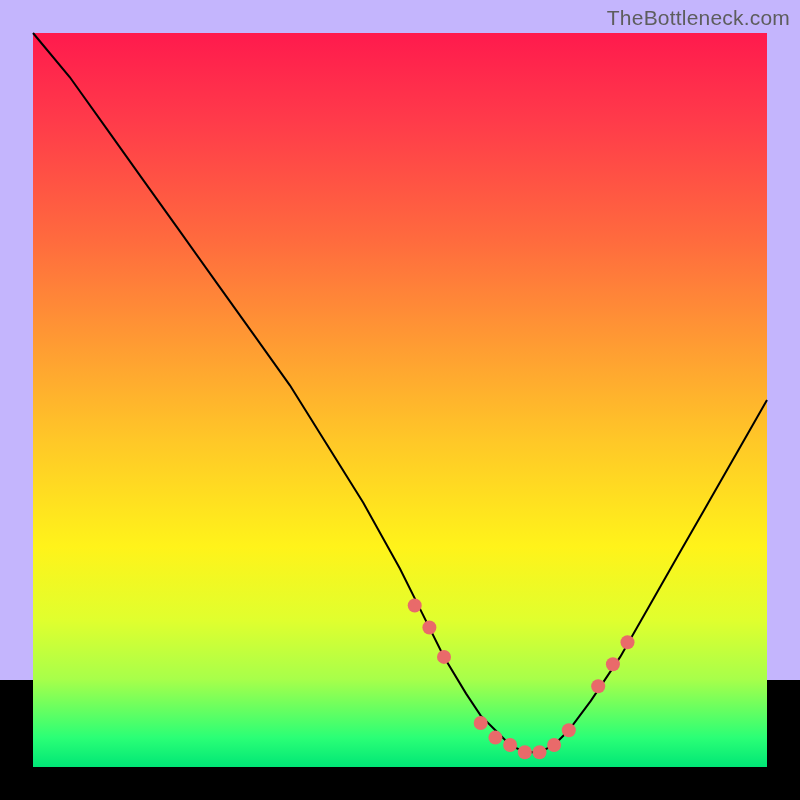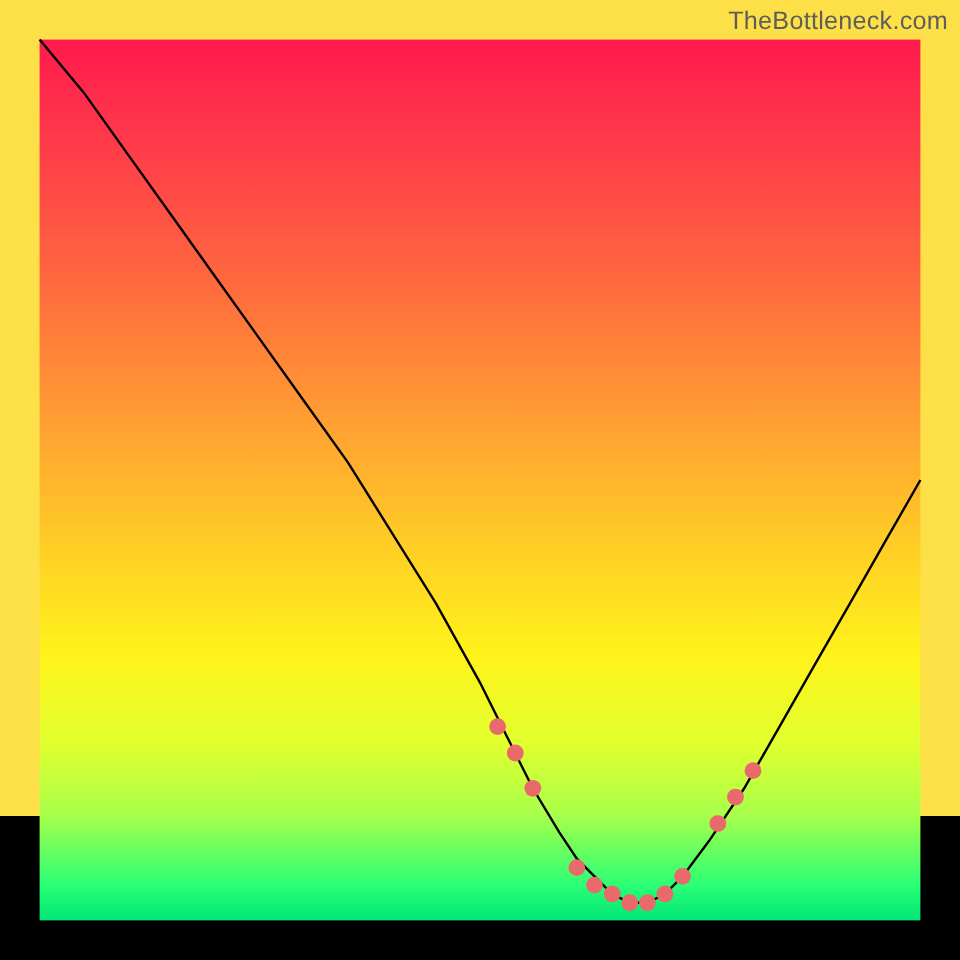--- a/index.html
+++ b/index.html
@@ -10,21 +10,21 @@
     background: #000;
     overflow: hidden;
     font-family: Arial, Helvetica, sans-serif;
   }
   .frame {
     position: absolute;
     left: 0;
     top: 0;
     width: 800px;
     height: 680px;
-    background: #fde047;
+    background: #c4b5fd;
   }
   .plot-area {
     position: absolute;
     left: 33px;
     top: 33px;
     width: 734px;
     height: 734px;
     
     background: linear-gradient(to bottom,
       #ff1a4d 0%,

